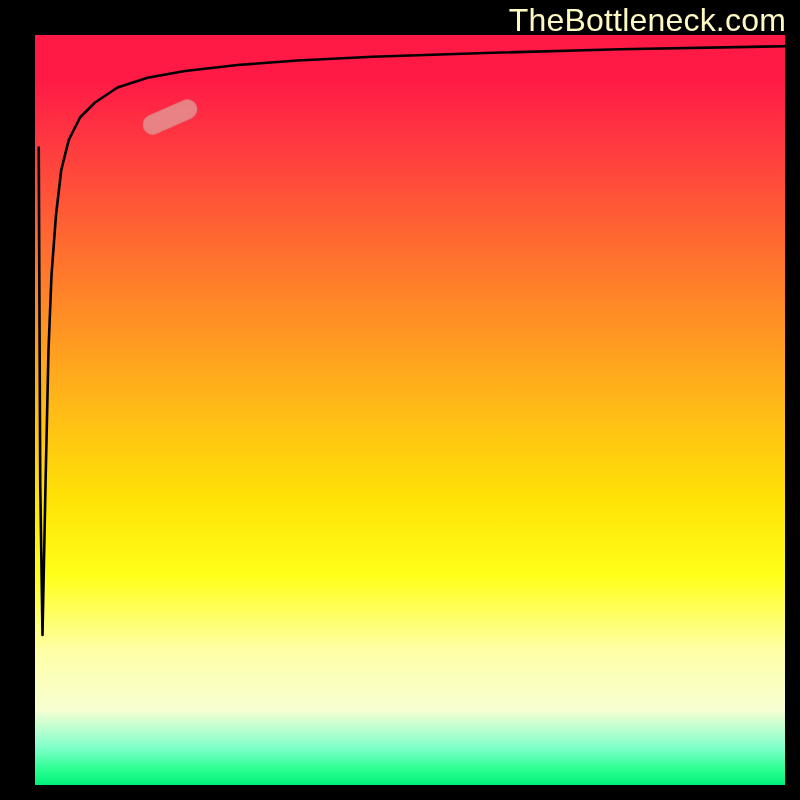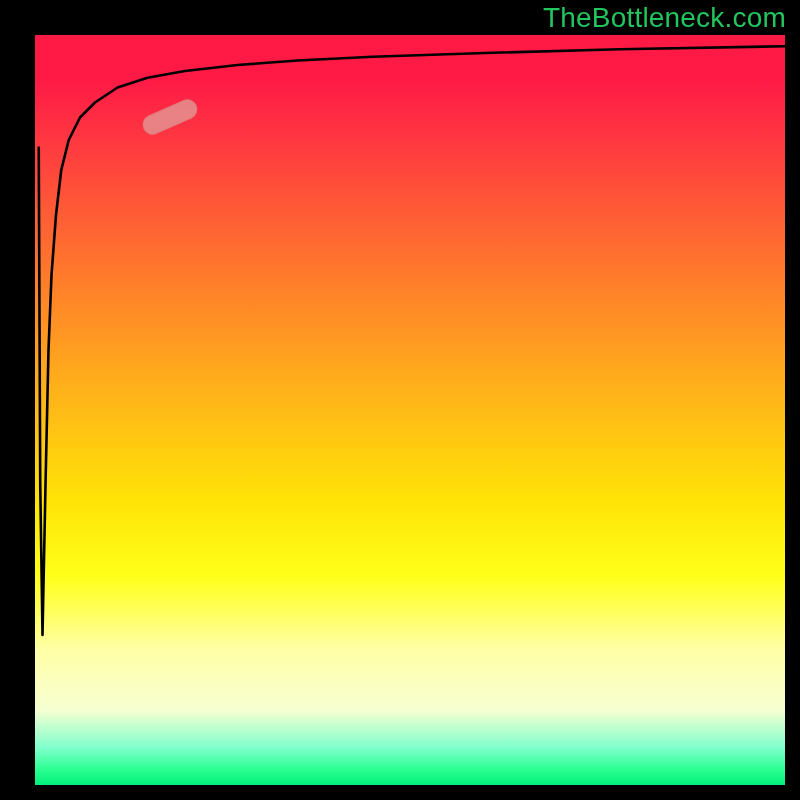--- a/index.html
+++ b/index.html
@@ -38,22 +38,22 @@
     top: 0;
     width: 750px;
     height: 750px;
     overflow: visible;
   }
   .watermark {
     position: absolute;
     top: 2px;
     right: 14px;
     font-family: Arial, Helvetica, sans-serif;
-    font-size: 28px;
-    color: #22c55e;
+    font-size: 32px;
+    color: #fef9c3;
     letter-spacing: 0.2px;
     user-select: none;
   }
   .marker {
     position: absolute;
     width: 58px;
     height: 20px;
     background: rgba(230, 140, 140, 0.9);
     border-radius: 10px;
     box-shadow: 0 0 0 1px rgba(0,0,0,0.05) inset;

